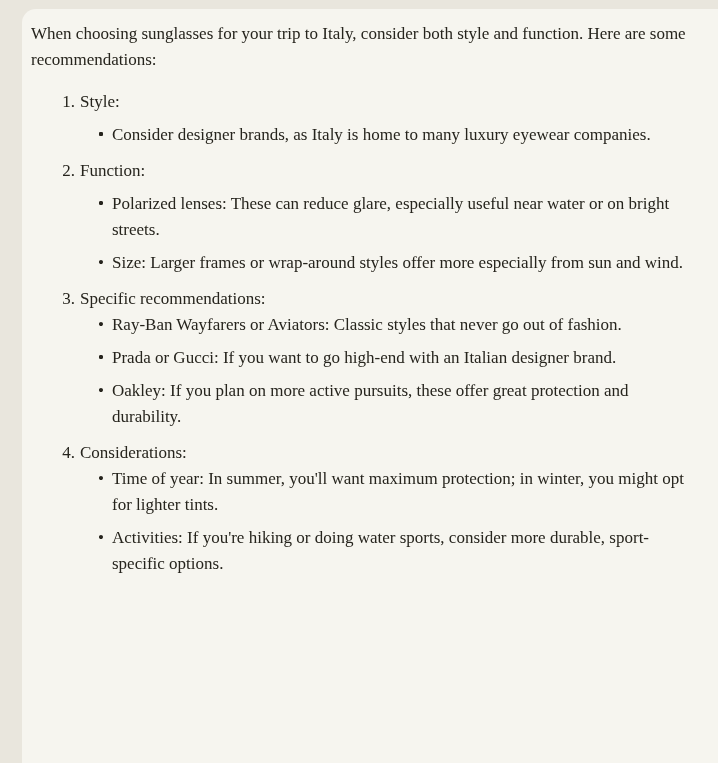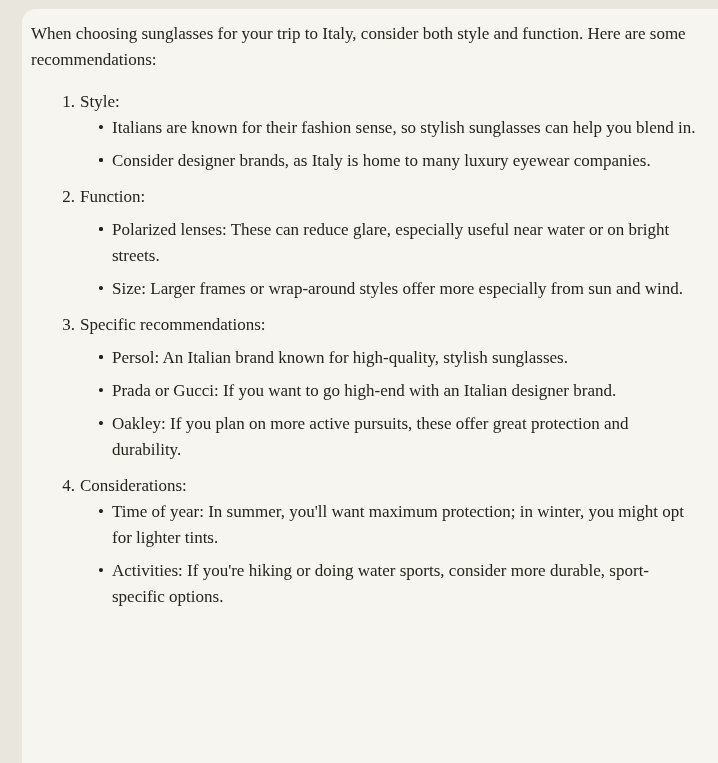--- a/index.html
+++ b/index.html
@@ -44,40 +44,40 @@
 
 <div class="card" id="card" style="background: rgb(246, 245, 239);">
 
   <p class="intro">When choosing sunglasses for your trip to Italy, consider both style and function. Here are some recommendations:</p>
 
   <ol class="sections">
 
     <li class="section">
       <span class="num">1.</span><span class="sec-title">Style:</span>
       <ul class="bullets">
-        <li><span class="dot">•</span><span>Italians are known for their fashion sense, so stylish sunglasses can help you blend in.</span></li>
+        <li><span class="dot">•</span></li>
         <li><span class="dot">•</span></li>
         <li><span class="dot">•</span><span>Consider designer brands, as Italy is home to many luxury eyewear companies.</span></li>
       </ul>
     </li>
 
     <li class="section">
       <span class="num">2.</span><span class="sec-title">Function:</span>
       <ul class="bullets">
         <li><span class="dot">•</span></li>
         <li><span class="dot">•</span><span>Polarized lenses: These can reduce glare, especially useful near water or on bright streets.</span></li>
         <li><span class="dot">•</span><span>Size: Larger frames or wrap-around styles offer more especially from sun and wind.</span></li>
       </ul>
     </li>
 
     <li class="section">
       <span class="num">3.</span><span class="sec-title">Specific recommendations:</span>
       <ul class="bullets">
+        <li><span class="dot">•</span><span>Ray-Ban Wayfarers or Aviators: Classic styles that never go out of fashion.</span></li>
         <li><span class="dot">•</span></li>
-        <li><span class="dot">•</span><span>Persol: An Italian brand known for high-quality, stylish sunglasses.</span></li>
         <li><span class="dot">•</span><span>Prada or Gucci: If you want to go high-end with an Italian designer brand.</span></li>
         <li><span class="dot">•</span><span>Oakley: If you plan on more active pursuits, these offer great protection and durability.</span></li>
       </ul>
     </li>
 
     <li class="section">
       <span class="num">4.</span><span class="sec-title">Considerations:</span>
       <ul class="bullets">
         <li><span class="dot">•</span><span>Time of year: In summer, you'll want maximum protection; in winter, you might opt for lighter tints.</span></li>
         <li><span class="dot">•</span><span>Activities: If you're hiking or doing water sports, consider more durable, sport-specific options.</span></li>

